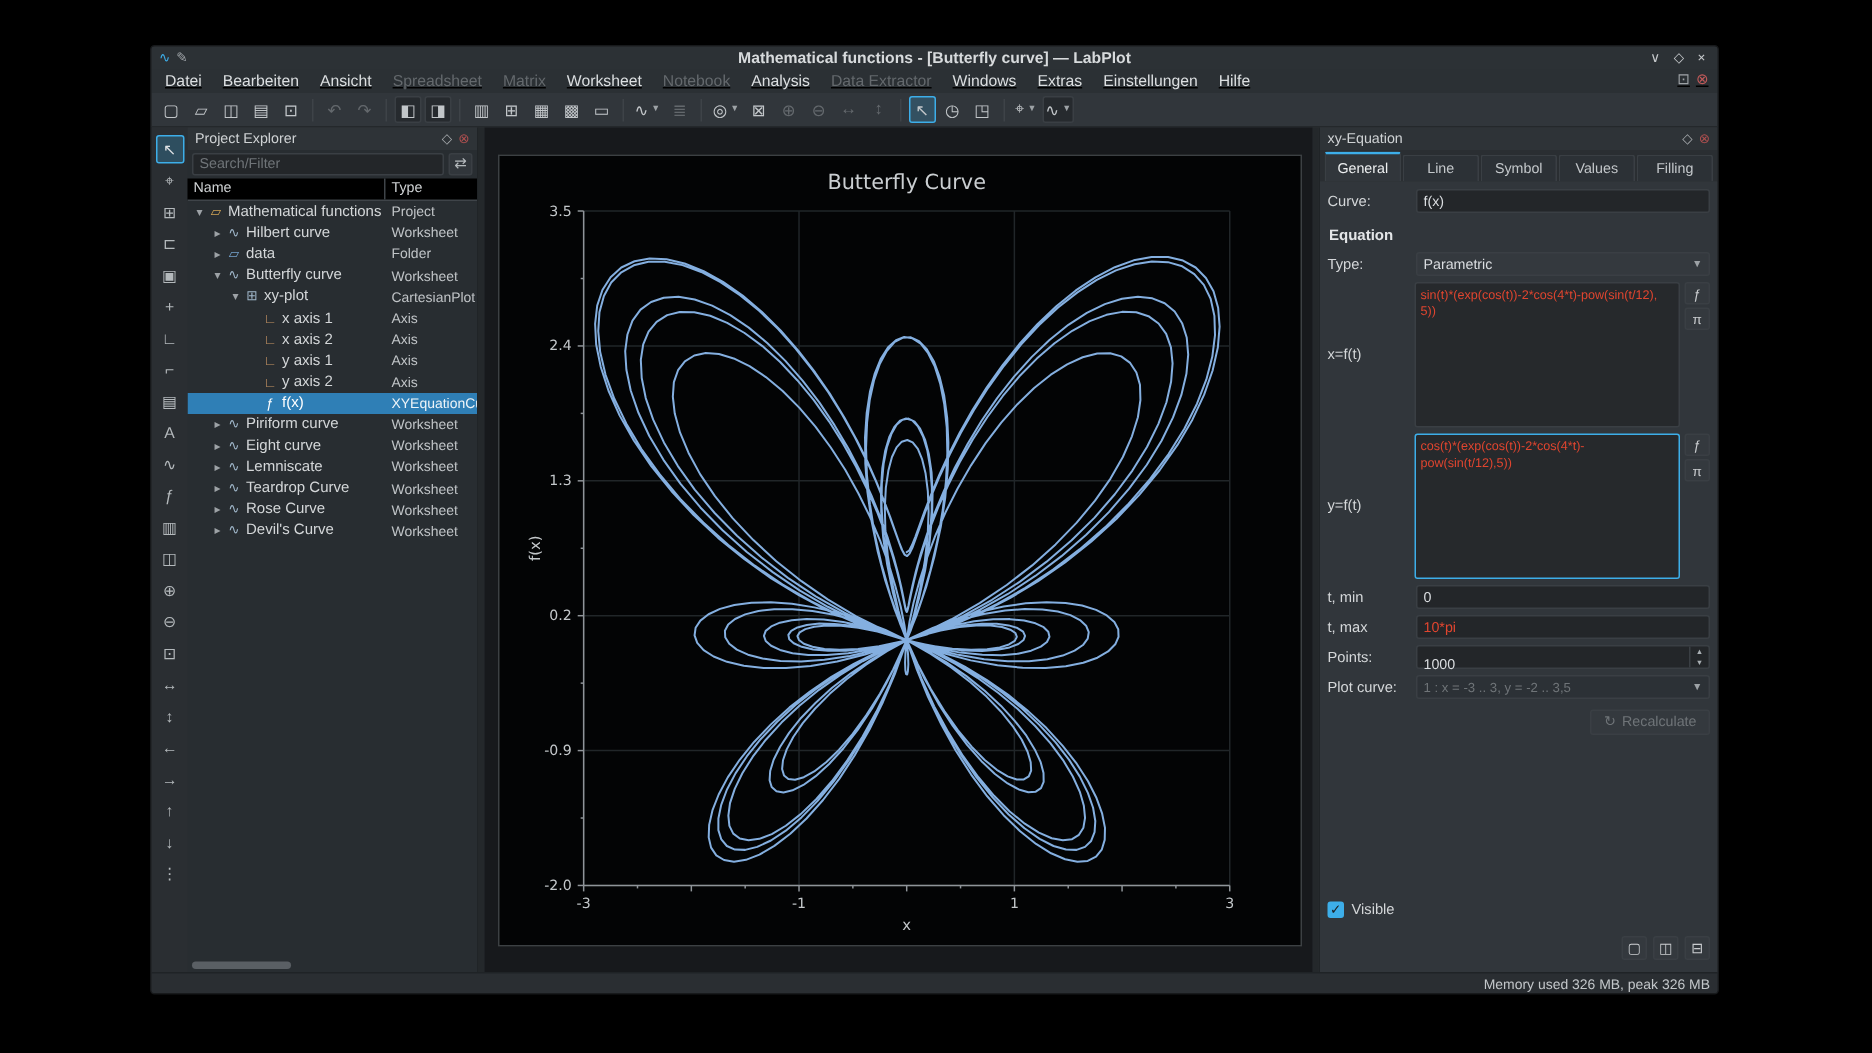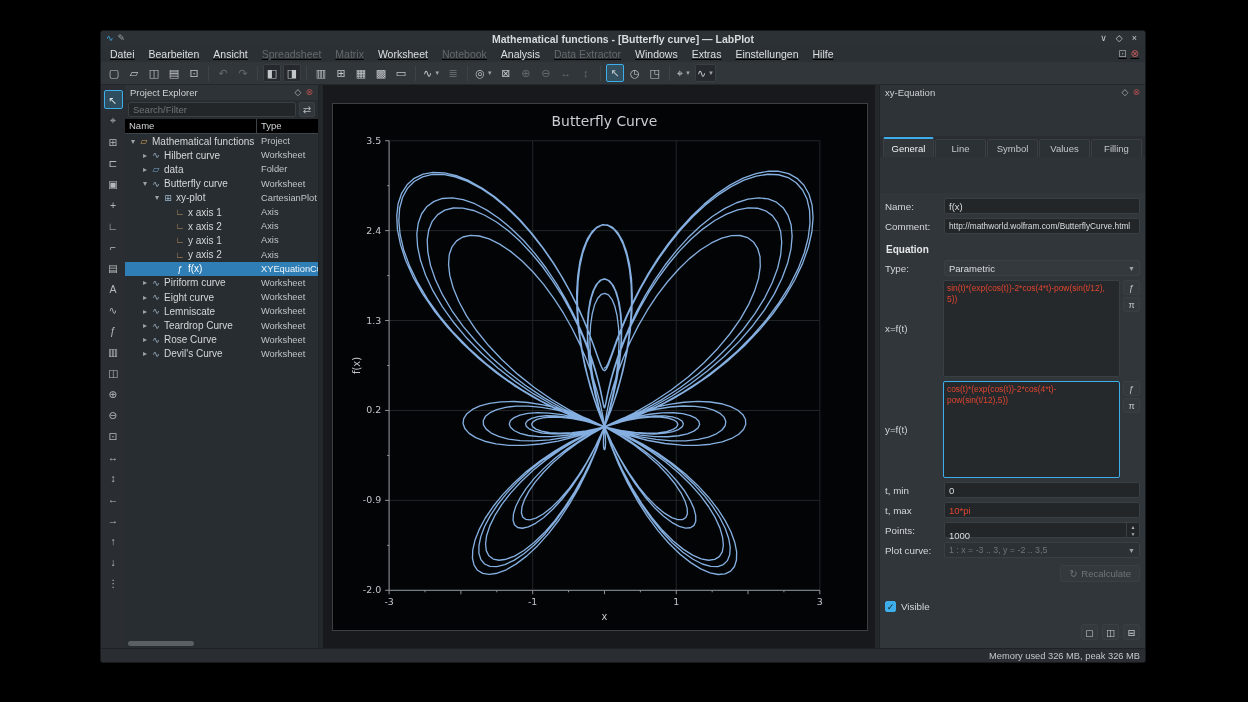--- a/index.html
+++ b/index.html
@@ -70,21 +70,21 @@
   .tree-icon { width:12px; font-size:9px; text-align:center; margin-right:2px; flex:0 0 auto; }
   .h-scrollbar { position:absolute; bottom:2px; left:3px; width:66px; height:5px; border-radius:3px; background:#5a5f64; }
 
   
   .worksheet-view { flex:1; background:#17191c; position:relative; min-width:0; }
   .worksheet-page { position:absolute; left:9px; right:7px; top:18px; bottom:17px;
     background:#030405; border:1px solid #3c4043; }
   .worksheet-page svg { width:100%; height:100%; display:block; }
 
   
-  .propdock { width:266px; background:#2e3337; display:flex; flex-direction:column; flex:0 0 auto; border-left:1px solid #202427;gap:36px; }
+  .propdock { width:266px; background:#2e3337; display:flex; flex-direction:column; flex:0 0 auto; border-left:1px solid #202427; }
   .tabbar { height:21px; display:flex; align-items:flex-end; background:#2a2e32; padding:0 3px; gap:1px; flex:0 0 auto; }
   .tab { flex:1; height:18px; display:flex; align-items:center; justify-content:center; font-size:9.5px;
     color:#c3c7ca; background:#2c3136; border:1px solid #3a3f44; border-bottom:none; border-radius:2px 2px 0 0; }
   .tab.active { background:#31363b; color:#eef0f1; border-top:2px solid #3daee9; height:20px; }
   .propform { flex:1; display:flex; flex-direction:column; padding:5px 5px 8px 5px; gap:4px; background:#31363b; min-height:0; }
   .frow { display:flex; align-items:center; gap:4px; }
   .frow > label { width:55px; font-size:9.8px; color:#d4d7d9; flex:0 0 auto; }
   .tinput { flex:1; height:16px; background:#232629; border:1px solid #3a3f44; border-radius:2px;
     color:#dadde0; font-size:9.5px; padding:0 4px; outline:none; min-width:0; }
   .tinput.small { font-size:8.3px; }
@@ -566,28 +566,24 @@
         <div class="tabbar">
             <div class="tab active">General</div>
             <div class="tab">Line</div>
             <div class="tab">Symbol</div>
             <div class="tab">Values</div>
             <div class="tab">Filling</div>
           </div>
         <div class="propform">
 
           <div class="frow">
-            <label>Name:</label>
+            <label>Curve:</label>
             <input class="tinput" value="f(x)" style="">
           </div>
 
-          <div class="frow">
-            <label>Comment:</label>
-            <input class="tinput small" value="http://mathworld.wolfram.com/ButterflyCurve.html" style="">
-          </div>
 
           <div class="section-label">Equation</div>
 
           <div class="frow">
             <label>Type:</label>
             <div class="combo">
               <span>Parametric</span>
               <span class="carrot">▼</span>
             </div>
           </div>

